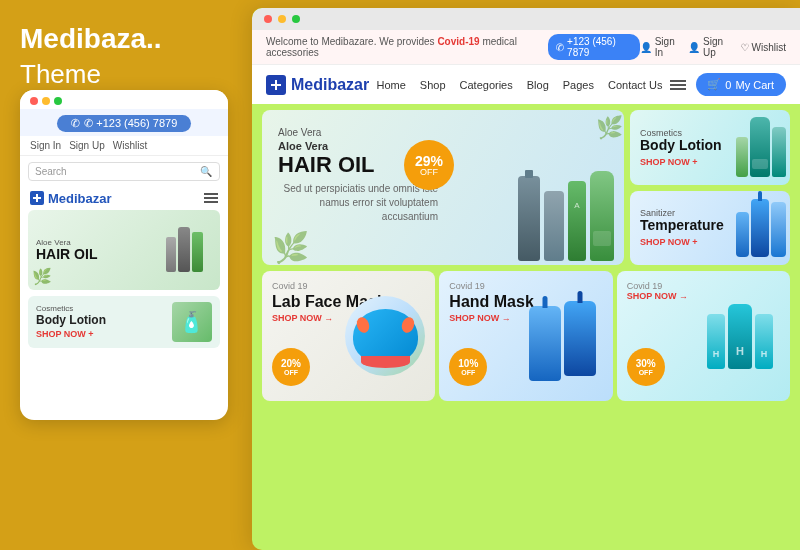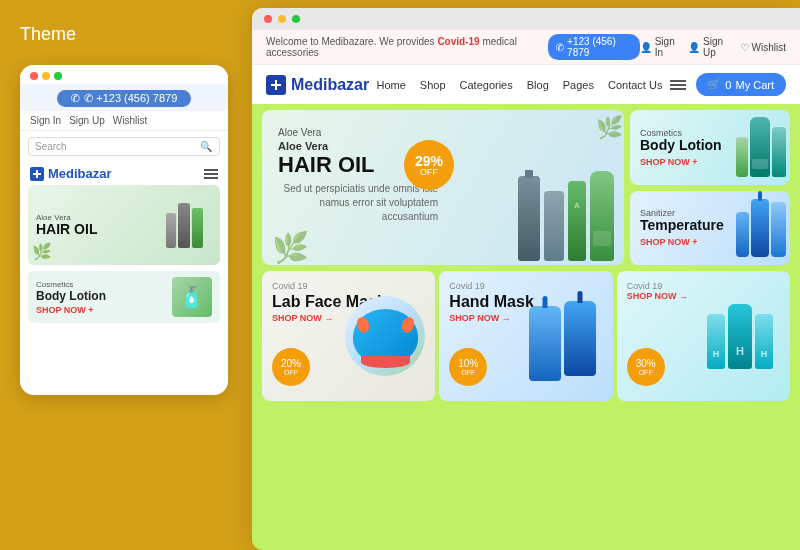--- a/index.html
+++ b/index.html
@@ -24,23 +24,23 @@
     }
     .left-title {
       color: #fff;
       font-size: 28px;
       font-weight: 900;
       line-height: 1.1;
       margin-bottom: 4px;
     }
     .left-subtitle {
       color: #fff;
-      font-size: 18px;
+      font-size: 26px;
       font-weight: 400;
-      margin-bottom: 20px;
+      margin-bottom: 0;
     }
     .left-by {
       color: #fff;
       font-size: 13px;
       margin-bottom: 14px;
     }
 
     
     .mobile-preview {
       background: #fff;
@@ -454,21 +454,21 @@
       bottom: 15px;
       width: 38px; height: 38px;
       background: #f59e0b;
       border-radius: 50%;
       display: flex;
       flex-direction: column;
       align-items: center;
       justify-content: center;
       color: #fff;
       font-size: 10px;
-      font-weight: 400;
+      font-weight: 700;
       line-height: 1;
       z-index: 2;
     }
     .card-badge-small { font-size: 7px; }
     .card-img {
       position: absolute;
       right: 0;
       bottom: 0;
       top: 0;
       display: flex;
@@ -497,20 +497,21 @@
     }
     .hs-bottle { width: 18px; height: 55px; background: linear-gradient(180deg, #80deea, #00acc1); border-radius: 4px 4px 3px 3px; position: relative; }
     .hs-bottle::after { content: 'H'; position: absolute; bottom: 10px; left: 50%; transform: translateX(-50%); font-size: 9px; color: rgba(255,255,255,0.7); font-weight: 700; }
     .hs-bottle-big { width: 24px; height: 65px; background: linear-gradient(180deg, #26c6da, #00838f); border-radius: 6px 6px 3px 3px; position: relative; }
     .hs-bottle-big::after { content: 'H'; position: absolute; bottom: 12px; left: 50%; transform: translateX(-50%); font-size: 11px; color: rgba(255,255,255,0.7); font-weight: 700; }
   </style>
 </head>
 <body>
 
 <div class="left-panel">
+  <div class="left-title">Medibaza..</div>
   <div class="left-subtitle">Theme</div>
 
   <div class="mobile-preview">
 
     <div class="mobile-topbar">
       <span class="dot dot-r"></span>
       <span class="dot dot-y"></span>
       <span class="dot dot-g"></span>
     </div>
 

